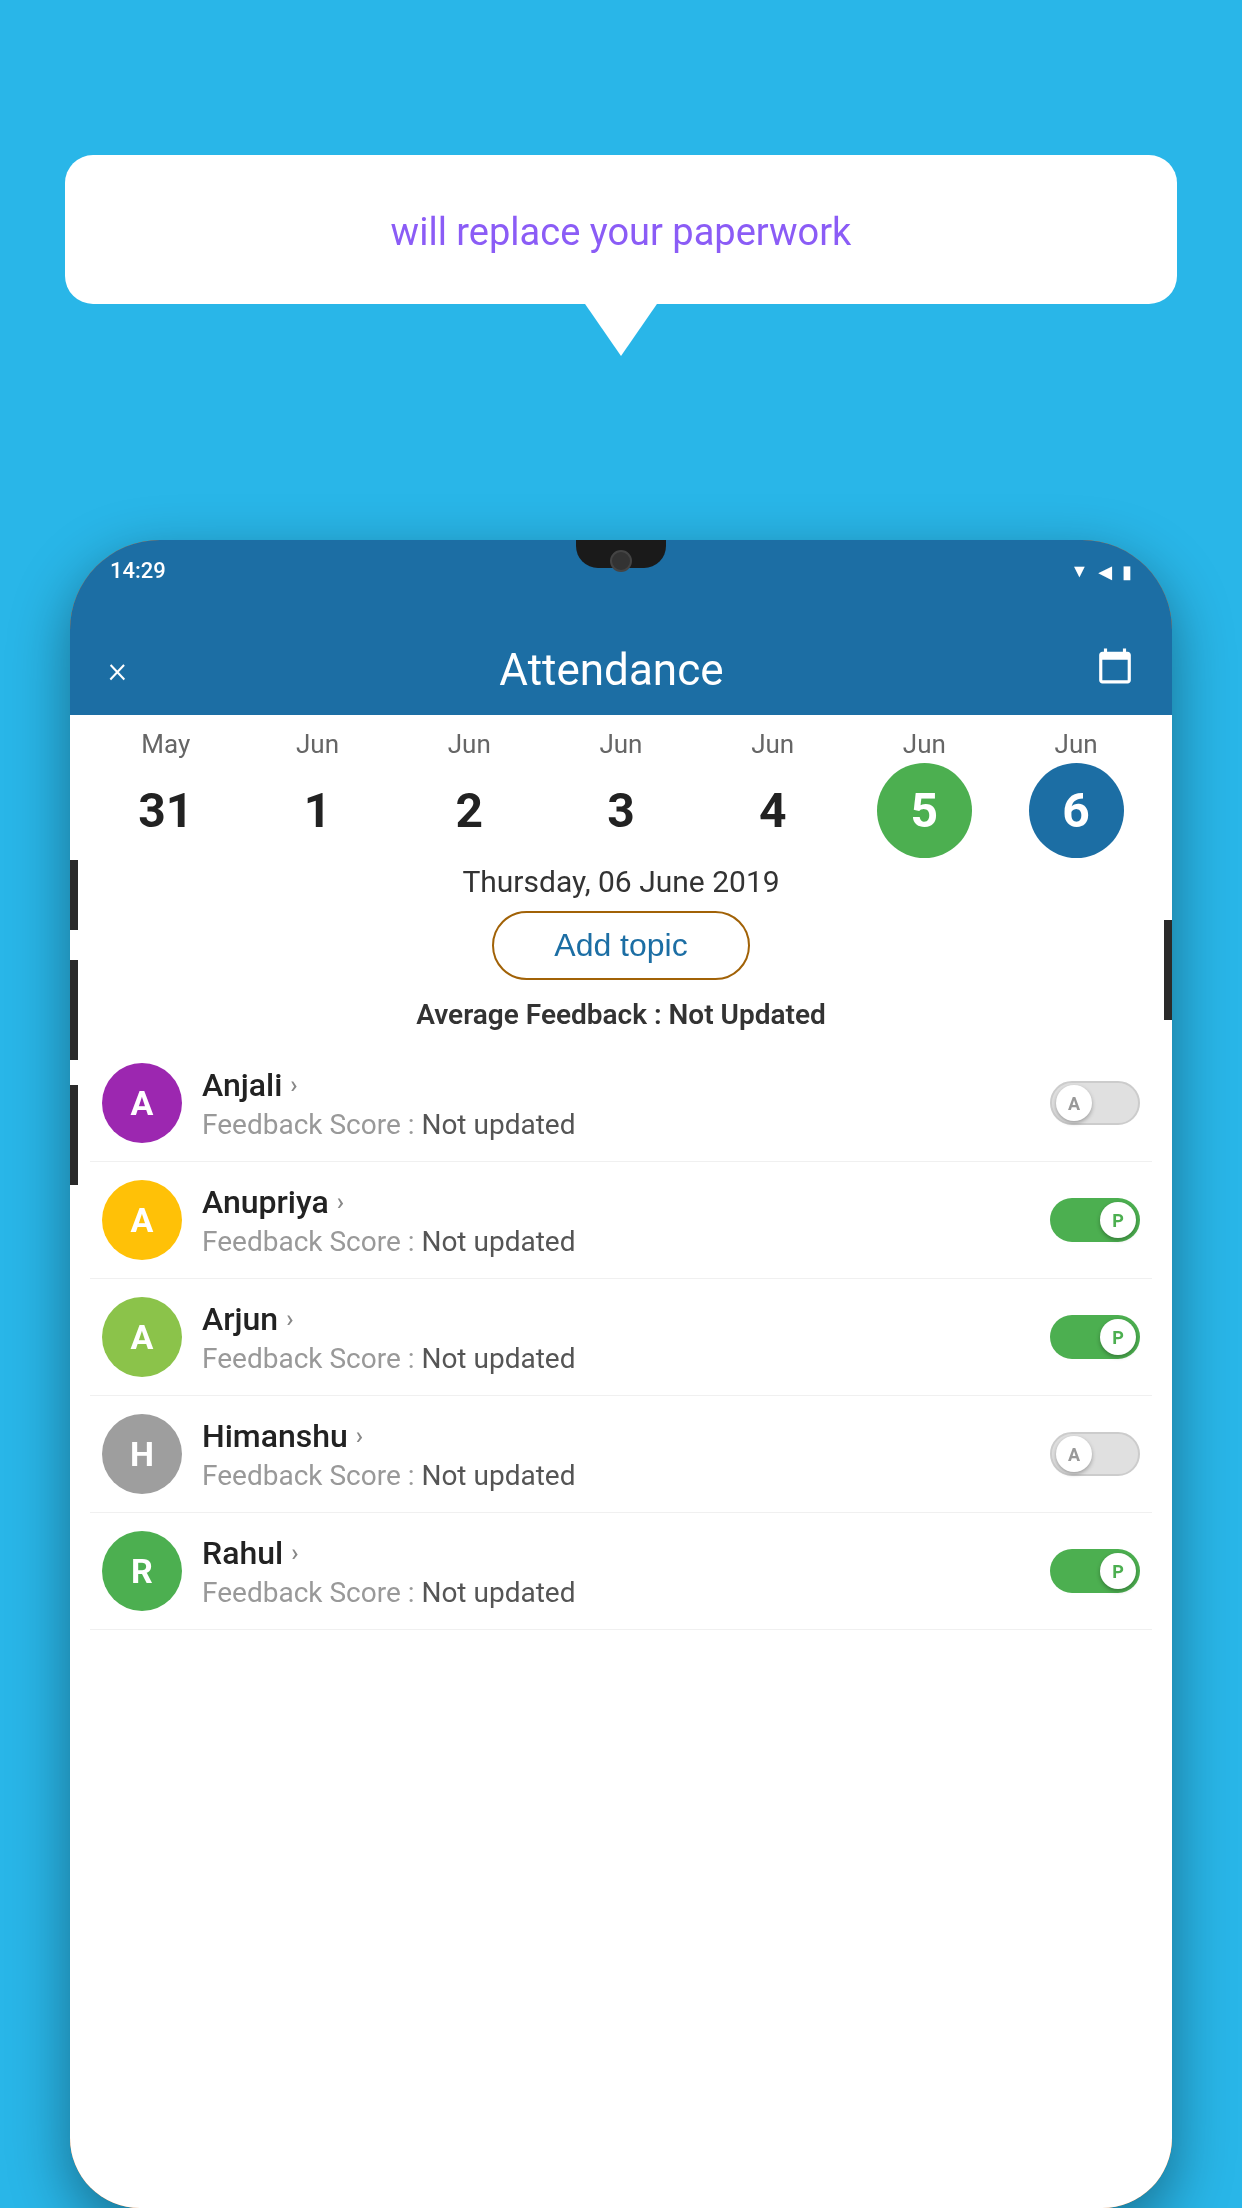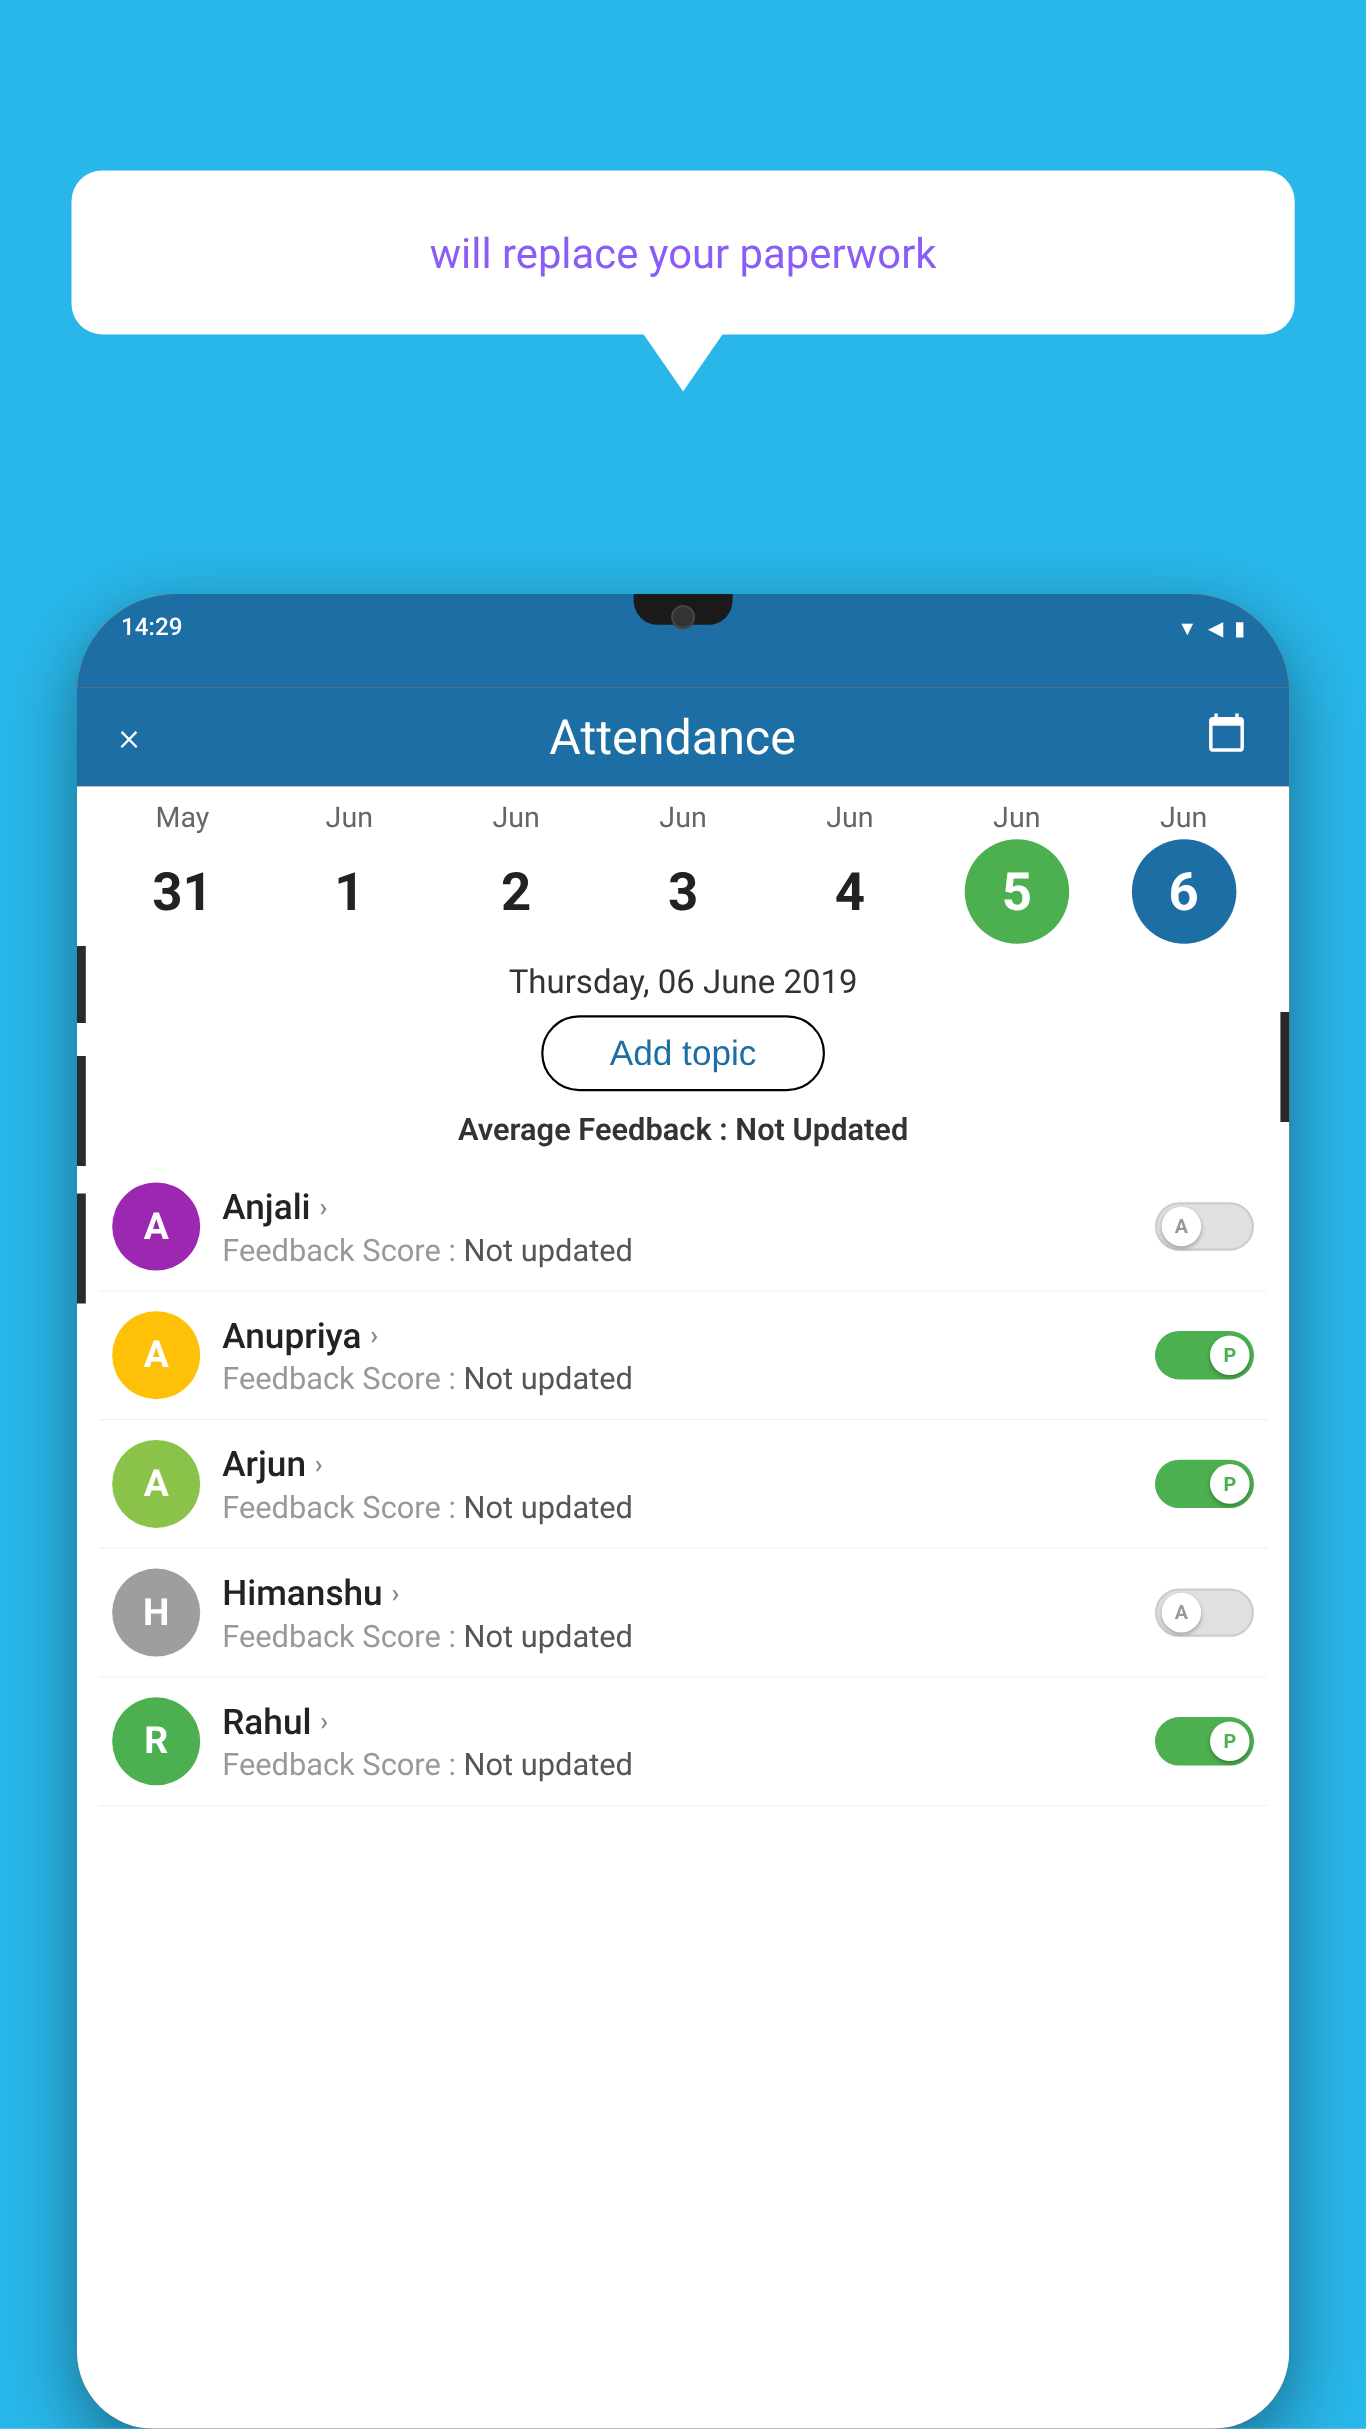--- a/index.html
+++ b/index.html
@@ -227,33 +227,33 @@
       justify-content: center;
       width: 95px;
       height: 95px;
     }
 
     
     .date-label {
       text-align: center;
       font-size: 30px;
       color: #333;
-      margin: 18px 0 12px;
+      margin: 6px 0 12px;
       font-weight: 400;
     }
 
     
     .add-topic-btn {
       display: flex;
       justify-content: center;
       margin: 8px 0 18px;
     }
 
     .add-topic-btn button {
-      border: 2px solid #000000;
+      border: 2px solid #a16207;
       background: transparent;
       color: #1c6ea4;
       font-size: 32px;
       border-radius: 40px;
       padding: 14px 60px;
       cursor: pointer;
     }
 
     
     .avg-feedback {

